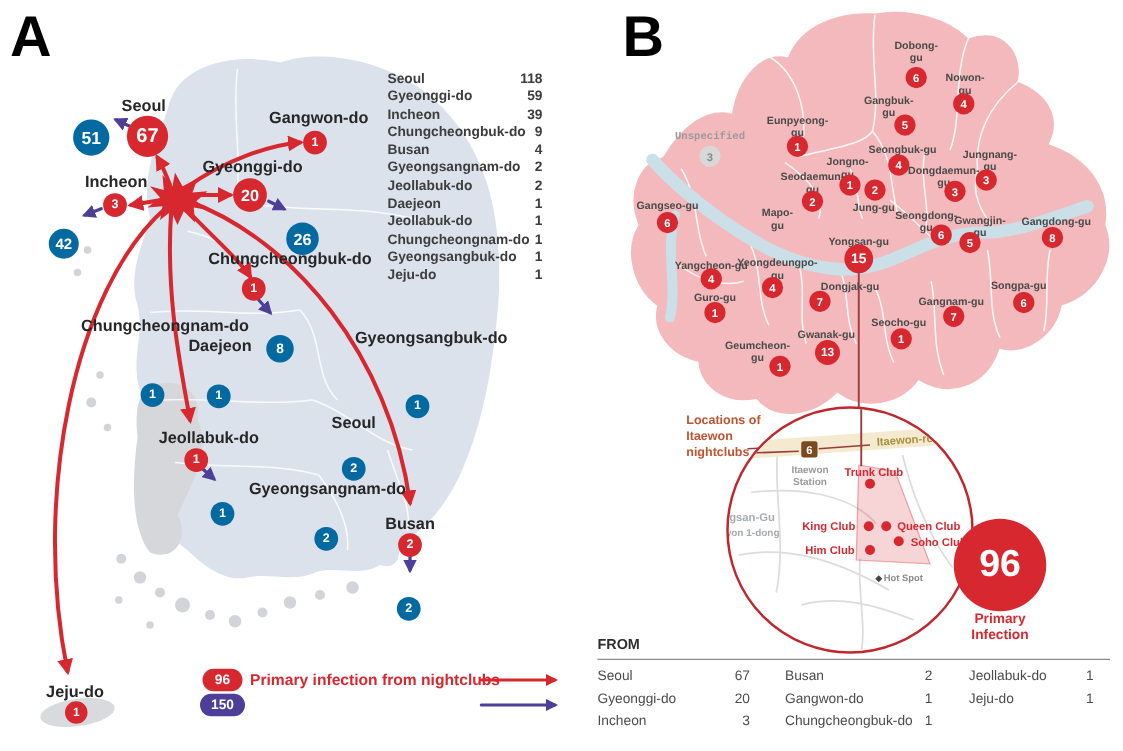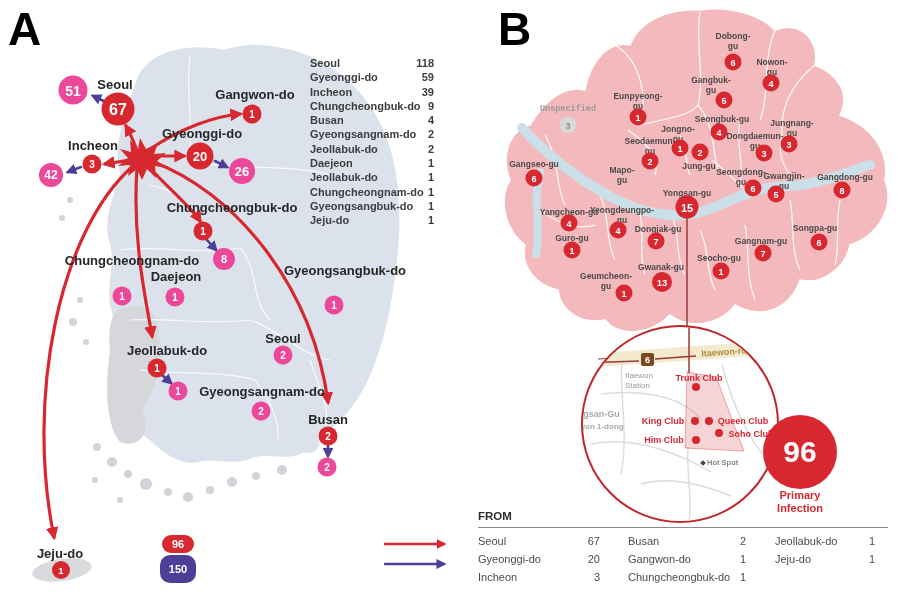--- a/index.html
+++ b/index.html
@@ -6,21 +6,21 @@
   .stage{position:relative;width:898px;height:601px;background:#fff;overflow:hidden;
          font-family:"Liberation Sans","DejaVu Sans",sans-serif;}
   svg.base{position:absolute;left:0;top:0;z-index:1;}
   .panel-letter{position:absolute;z-index:4;font-size:46px;font-weight:800;color:#000;line-height:1;}
   
   .a-label{position:absolute;z-index:3;transform:translate(-50%,-50%);white-space:nowrap;
            font-size:13px;font-weight:700;color:#262626;}
   .bubble{position:absolute;z-index:3;border-radius:50%;color:#fff;font-weight:700;
           display:flex;align-items:center;justify-content:center;transform:translate(-50%,-50%);}
   .bubble.red{background:#d7282f;}
-  .bubble.purple{background:#ec4899;}
+  .bubble.purple{background:#0369a1;margin-top:20px;}
   .bubble.gray{background:#d8d8d8;color:#8b8b8b;}
   .side-table{position:absolute;z-index:3;left:310px;top:56px;width:124px;}
   .side-row{display:flex;justify-content:space-between;font-size:11px;font-weight:700;
             color:#3d3d3d;line-height:14.3px;}
   .legend-badge{position:absolute;z-index:3;border-radius:10px;color:#fff;font-weight:700;
                 font-size:11px;display:flex;align-items:center;justify-content:center;}
   .legend-text{position:absolute;z-index:3;font-size:12.5px;font-weight:700;white-space:nowrap;}
   
   .b-node{position:absolute;z-index:3;transform:translateX(-50%);text-align:center;
           font-size:8.5px;font-weight:700;color:#4a4a4a;line-height:1.18;}
@@ -29,22 +29,22 @@
   
   .inset{position:absolute;z-index:2;left:581px;top:325px;width:198px;height:198px;border-radius:50%;
          border:2px solid #c0272d;background:#fff;overflow:hidden;box-sizing:border-box;}
   .inset svg{position:absolute;left:0;top:0;}
   .inset-title{position:absolute;z-index:3;left:549px;top:331px;width:70px;font-size:10px;
                font-weight:700;color:#c2532f;line-height:1.28;}
   .line6{position:absolute;left:58px;top:26px;width:13px;height:13px;background:#7b4a1e;color:#fff;
          font-size:9px;font-weight:700;display:flex;align-items:center;justify-content:center;border-radius:2px;}
   .road-label{position:absolute;left:141px;top:25px;transform:translate(-50%,-50%) rotate(-4deg);
               color:#a8903e;font-size:9px;font-weight:700;white-space:nowrap;}
-  .station{position:absolute;left:65px;top:44px;transform:translateX(-50%);width:46px;text-align:left;
-           font-size:8px;color:#9a9a9a;font-weight:400;line-height:1.2;}
+  .station{position:absolute;left:65px;top:44px;transform:translateX(-50%);width:46px;text-align:center;
+           font-size:8px;color:#9a9a9a;font-weight:700;line-height:1.2;}
   .club-label{position:absolute;transform:translate(-50%,-50%);font-size:9px;font-weight:700;
               color:#d7282f;white-space:nowrap;}
   .club-dot{position:absolute;width:8px;height:8px;border-radius:50%;background:#d7282f;
             transform:translate(-50%,-50%);}
   .area-label{position:absolute;font-size:9px;color:#a6abb2;font-weight:600;white-space:nowrap;}
   .hotspot{position:absolute;left:118px;top:131px;font-size:7.5px;color:#8a8a8a;font-weight:600;white-space:nowrap;}
   .hs-marker{display:inline-block;width:4px;height:4px;background:#444;transform:rotate(45deg);margin-right:2px;}
   .badge96{position:absolute;z-index:3;left:763px;top:415px;width:74px;height:74px;border-radius:50%;
            background:#d7282f;color:#fff;font-size:30px;font-weight:800;
            display:flex;align-items:center;justify-content:center;}
@@ -270,21 +270,22 @@
         <span>Gyeongsangbuk-do</span>
         <span>1</span>
       </div>
     <div class="side-row">
         <span>Jeju-do</span>
         <span>1</span>
       </div>
   </div>
 
   <div class="legend-badge" style="left:162px;top:535px;width:32px;height:18px;background:#d7282f">96</div>
-  <div class="legend-badge" style="left:160px;top:555px;width:36px;height:28px;background:#4d3f98">150</div>
+  <div class="legend-text" style="left:200px;top:537px;color:#d7282f">Primary infection from nightclubs</div>
+  <div class="legend-badge" style="left:160px;top:555px;width:36px;height:18px;background:#4d3f98">150</div>
 
   <div class="b-node muted" style="left:568px;top:104px;width:70px">Unspecified</div>
   <div class="bubble gray sm" style="left:568px;top:125px">3</div>
 
   <div class="b-node" style="left:638px;top:91px;width:50px">Eunpyeong-gu</div>
   <div class="bubble red sm" style="left:638px;top:117px">1</div>
 
   <div class="b-node" style="left:733px;top:31px;width:40px">Dobong-gu</div>
   <div class="bubble red sm" style="left:733px;top:62px">6</div>
 
@@ -341,28 +342,29 @@
 
   <div class="b-node" style="left:569px;top:207px;width:70px">Yangcheon-gu</div>
   <div class="bubble red sm" style="left:569px;top:223px">4</div>
 
   <div class="b-node" style="left:534px;top:159px;width:62px">Gangseo-gu</div>
   <div class="bubble red sm" style="left:534px;top:178px">6</div>
 
   <div class="b-node" style="left:622px;top:205px;width:72px">Yeongdeungpo-gu</div>
   <div class="bubble red sm" style="left:618px;top:230px">4</div>
 
-  <div class="b-node" style="left:658px;top:224px;width:56px">Dongjak-gu</div>
+  <div class="b-node" style="left:680px;top:224px;width:56px">Dongjak-gu</div>
   <div class="bubble red sm" style="left:656px;top:241px">7</div>
 
   <div class="b-node" style="left:622px;top:165px;width:34px">Mapo-gu</div>
 
   <div class="b-node" style="left:687px;top:188px;width:60px">Yongsan-gu</div>
   <div class="bubble red" style="left:687px;top:207px;width:23px;height:23px;font-size:11px">15</div>
 
+  <div class="inset-title">Locations of Itaewon nightclubs</div>
 
   <div class="inset">
     <svg width="198" height="198" viewBox="0 0 198 198">
       <g stroke="#dcdcdc" stroke-width="1.4" fill="none">
         <path d="M18,67 C58,62 98,69 118,92"></path>
         <path d="M8,117 C48,109 88,122 128,145"></path>
         <path d="M39,35 C36,67 46,107 38,147"></path>
         <path d="M105,120 C103,147 110,172 106,194"></path>
         <path d="M139,37 C149,77 164,107 179,127"></path>
         <path d="M58,157 C88,149 118,157 148,169"></path>

